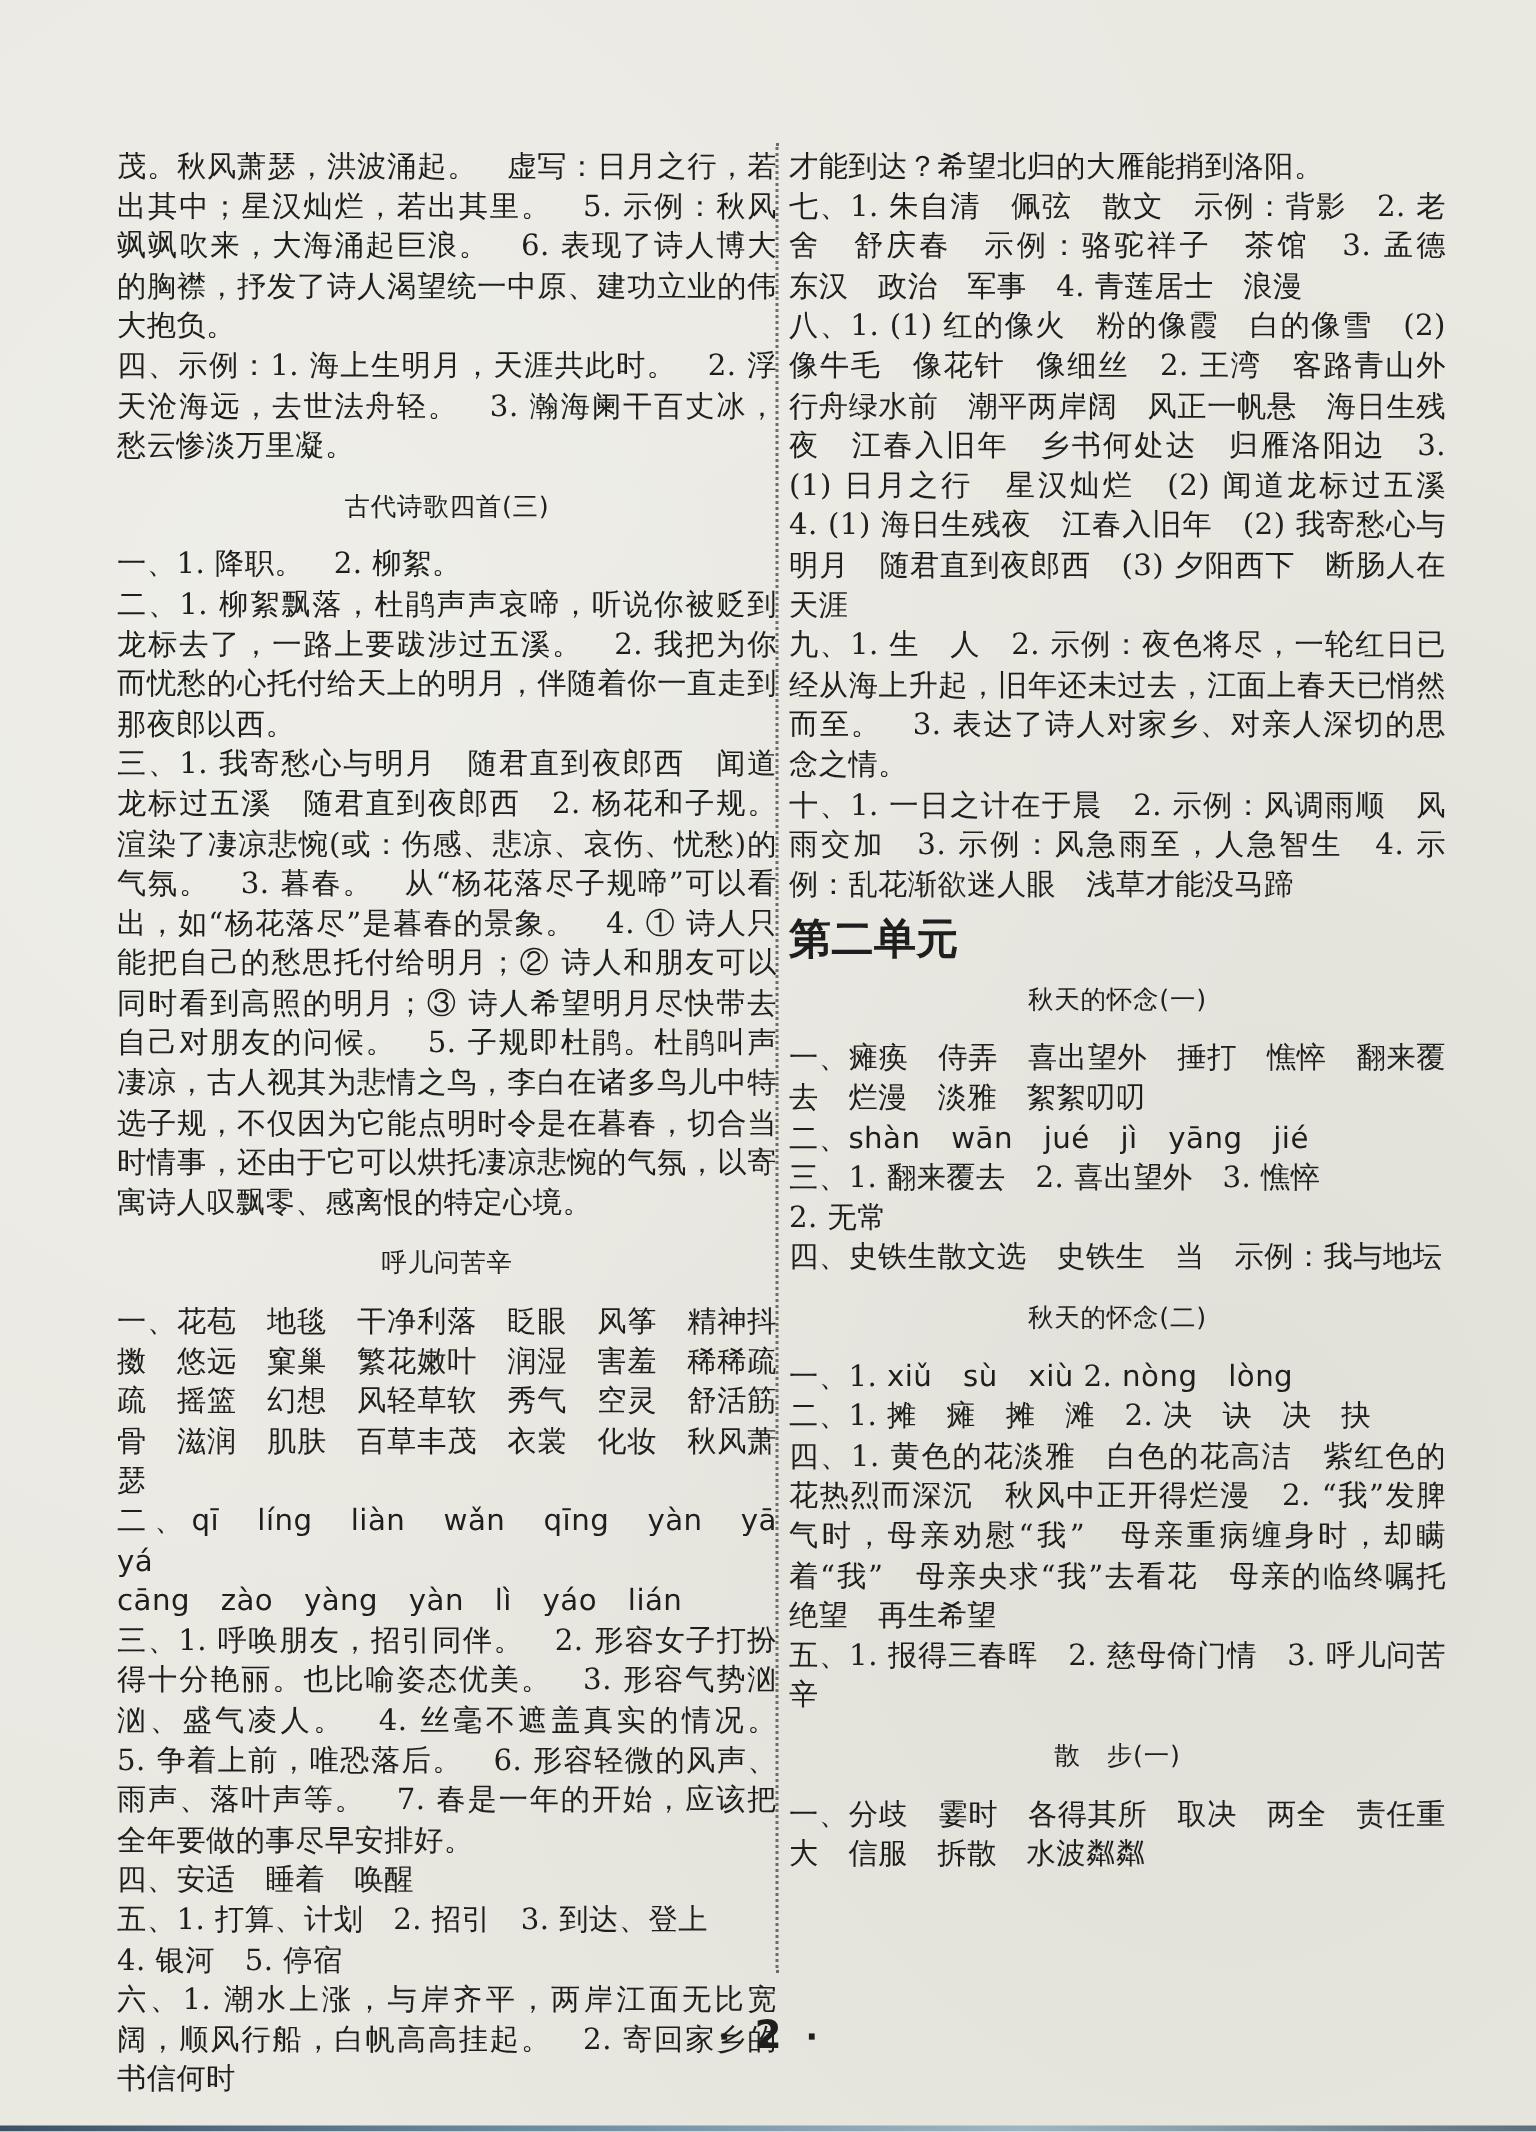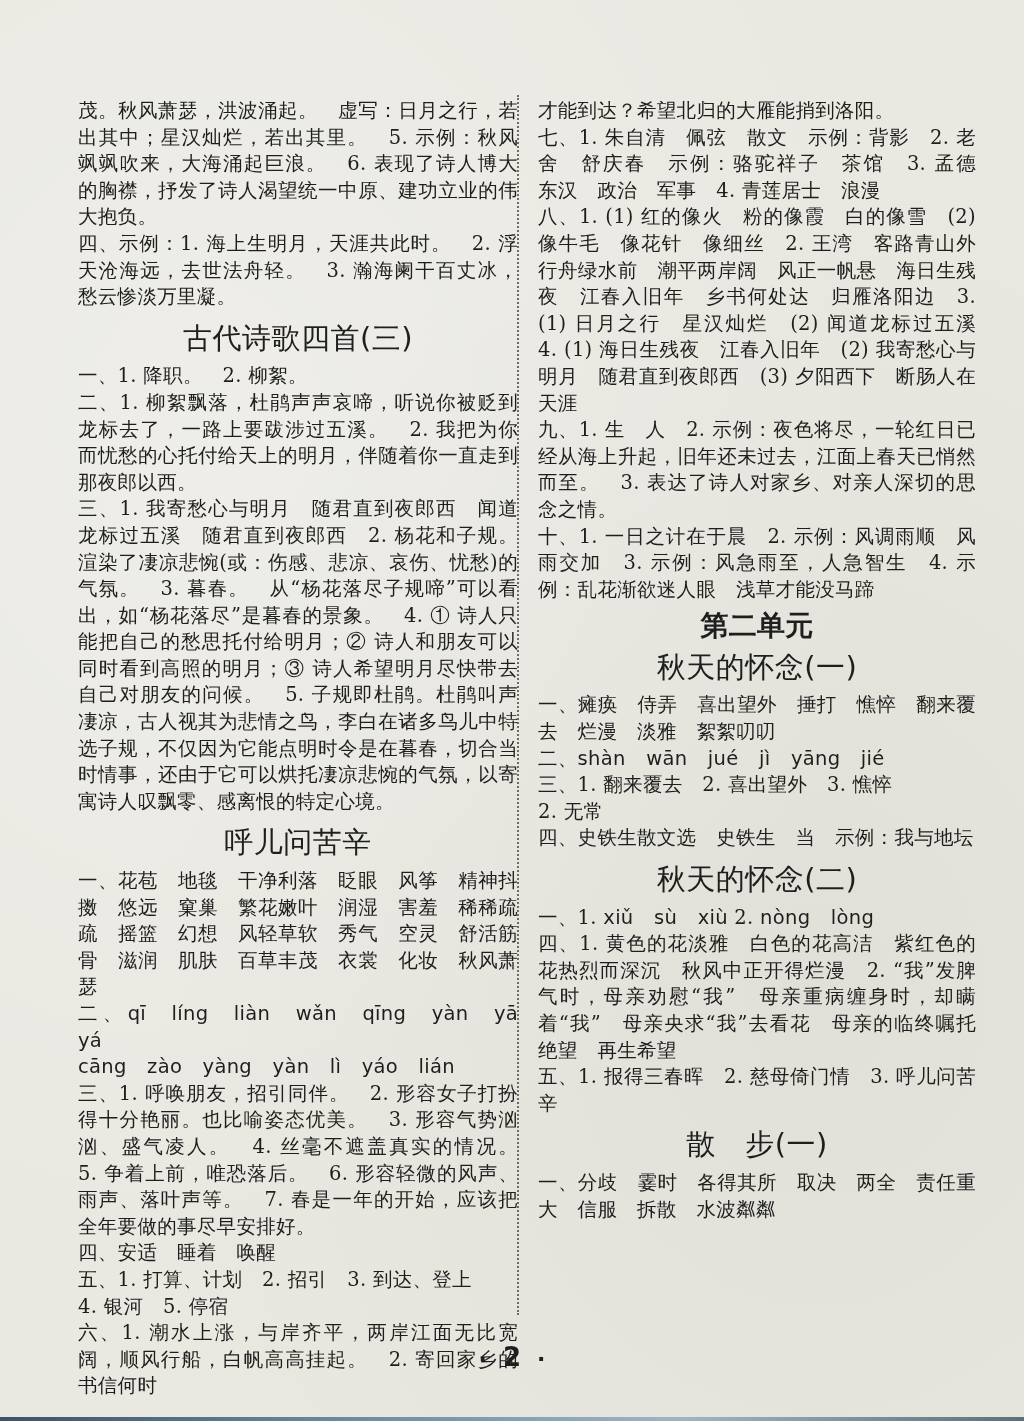--- a/index.html
+++ b/index.html
@@ -10,34 +10,34 @@
       radial-gradient(ellipse at 20% 30%, rgba(255,255,255,0.25), transparent 60%),
       radial-gradient(ellipse at 80% 70%, rgba(200,200,190,0.25), transparent 60%);
     font-family: "DejaVu Serif", "Liberation Serif", serif;
     color: #1e1e1e;
   }
   .col {
     position: absolute; top: 98px; width: 440px;
     font-size: 19.5px; line-height: 26.6px; letter-spacing: 0.3px;
   }
   .col.left { left: 78px; }
-  .col.right { left: 538px; width: 438px; }
+  .col.right { left: 526px; width: 438px; }
   .divider {
     position: absolute; left: 517px; top: 95px; height: 1220px; width: 0;
     border-left: 2px dotted #6b6b6b;
   }
   .para { margin: 0; text-align: justify; text-align-last: left; }
   .title {
     font-family: "DejaVu Sans", "Liberation Sans", sans-serif;
-    font-size: 29px; text-align: center; font-weight: normal;
+    font-size: 17px; text-align: center; font-weight: normal;
     margin: 14px 0 12px 0; letter-spacing: 0.5px;
   }
   .unit-title {
     font-family: "DejaVu Serif", "Liberation Serif", serif;
-    font-size: 28px; font-weight: bold; text-align: center;
+    font-size: 28px; font-weight: bold; text-align: left;
     margin: 10px 0 8px 0;
   }
   .pinyin { font-family: "DejaVu Sans", "Liberation Sans", sans-serif; word-spacing: 14px; }
   .page-num {
     position: absolute; left: 0; width: 1024px; top: 1342px; text-align: center;
     font-family: "DejaVu Sans", "Liberation Sans", sans-serif; font-weight: bold; font-size: 26px;
   }
   .page-num .dot { font-size: 22px; margin: 0 16px; }
   .bottom-strip {
     position: absolute; left: 0; bottom: 0; width: 1024px; height: 4px;
@@ -86,20 +86,21 @@
     <span>二、</span><span class="pinyin">shàn wān jué jì yāng jié</span>
   </p>
   <p class="para">三、1. 翻来覆去　2. 喜出望外　3. 憔悴</p>
   <p class="para">2. 无常</p>
   <p class="para">四、史铁生散文选　史铁生　当　示例：我与地坛</p>
 
   <div class="title">秋天的怀念(二)</div>
   <p class="para">
     <span>一、1. </span><span class="pinyin">xiǔ sù xiù</span><span> 2. </span><span class="pinyin">nòng lòng</span>
   </p>
+  <p class="para">二、1. 摊　瘫　摊　滩　2. 决　诀　决　抉</p>
   <p class="para">四、1. 黄色的花淡雅　白色的花高洁　紫红色的花热烈而深沉　秋风中正开得烂漫　2. “我”发脾气时，母亲劝慰“我”　母亲重病缠身时，却瞒着“我”　母亲央求“我”去看花　母亲的临终嘱托　绝望　再生希望</p>
   <p class="para">五、1. 报得三春晖　2. 慈母倚门情　3. 呼儿问苦辛</p>
 
   <div class="title">散　步(一)</div>
   <p class="para">一、分歧　霎时　各得其所　取决　两全　责任重大　信服　拆散　水波粼粼</p>
 </div>
 
 <div class="page-num">
   <span class="dot">·</span><span>2</span><span class="dot">·</span>
 </div>

